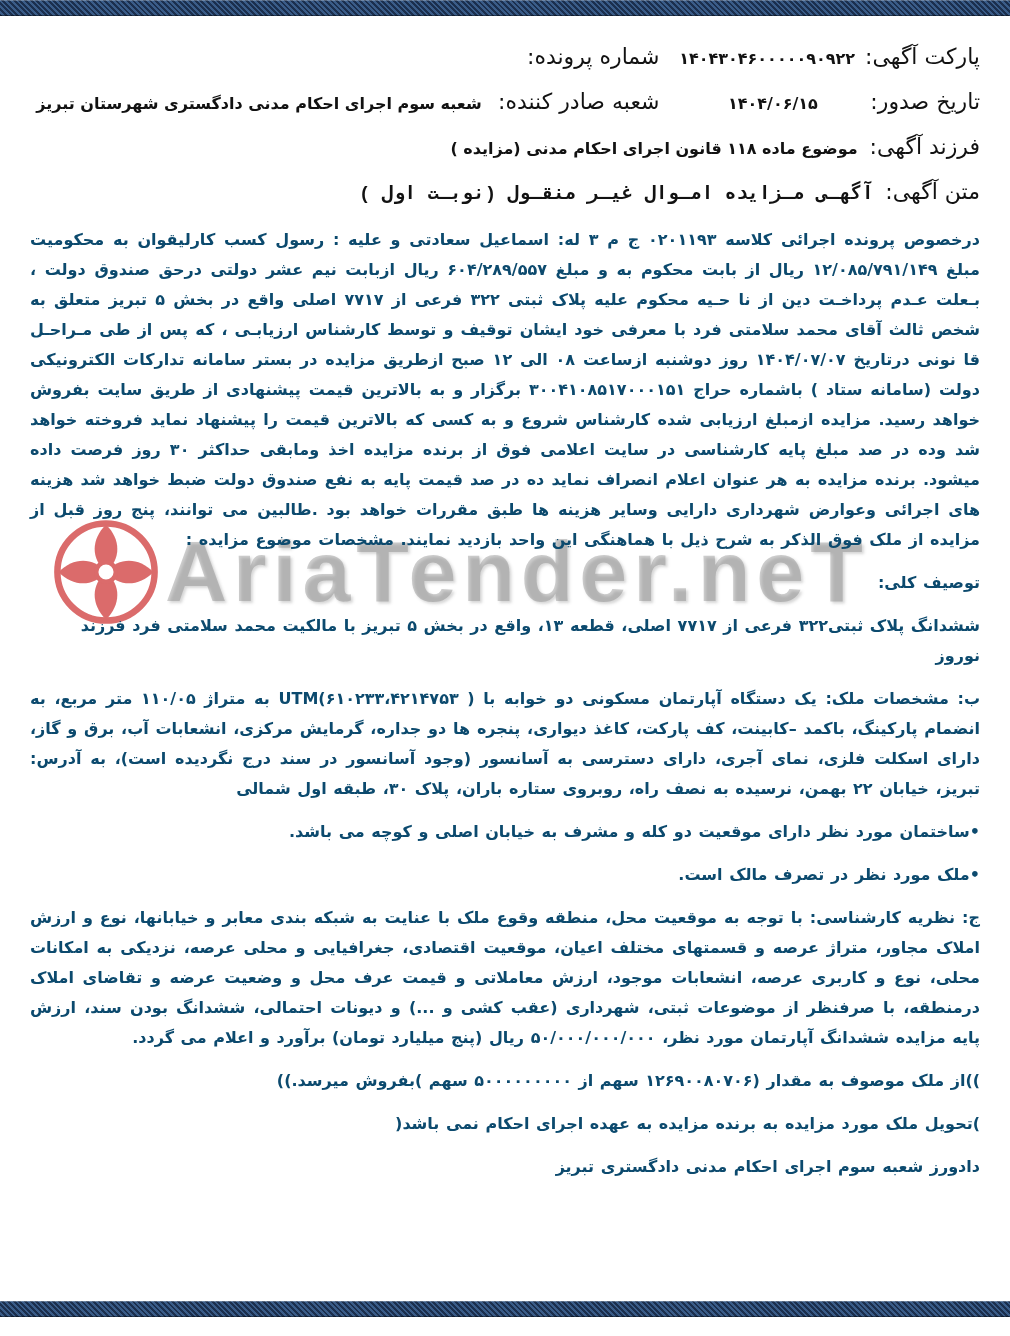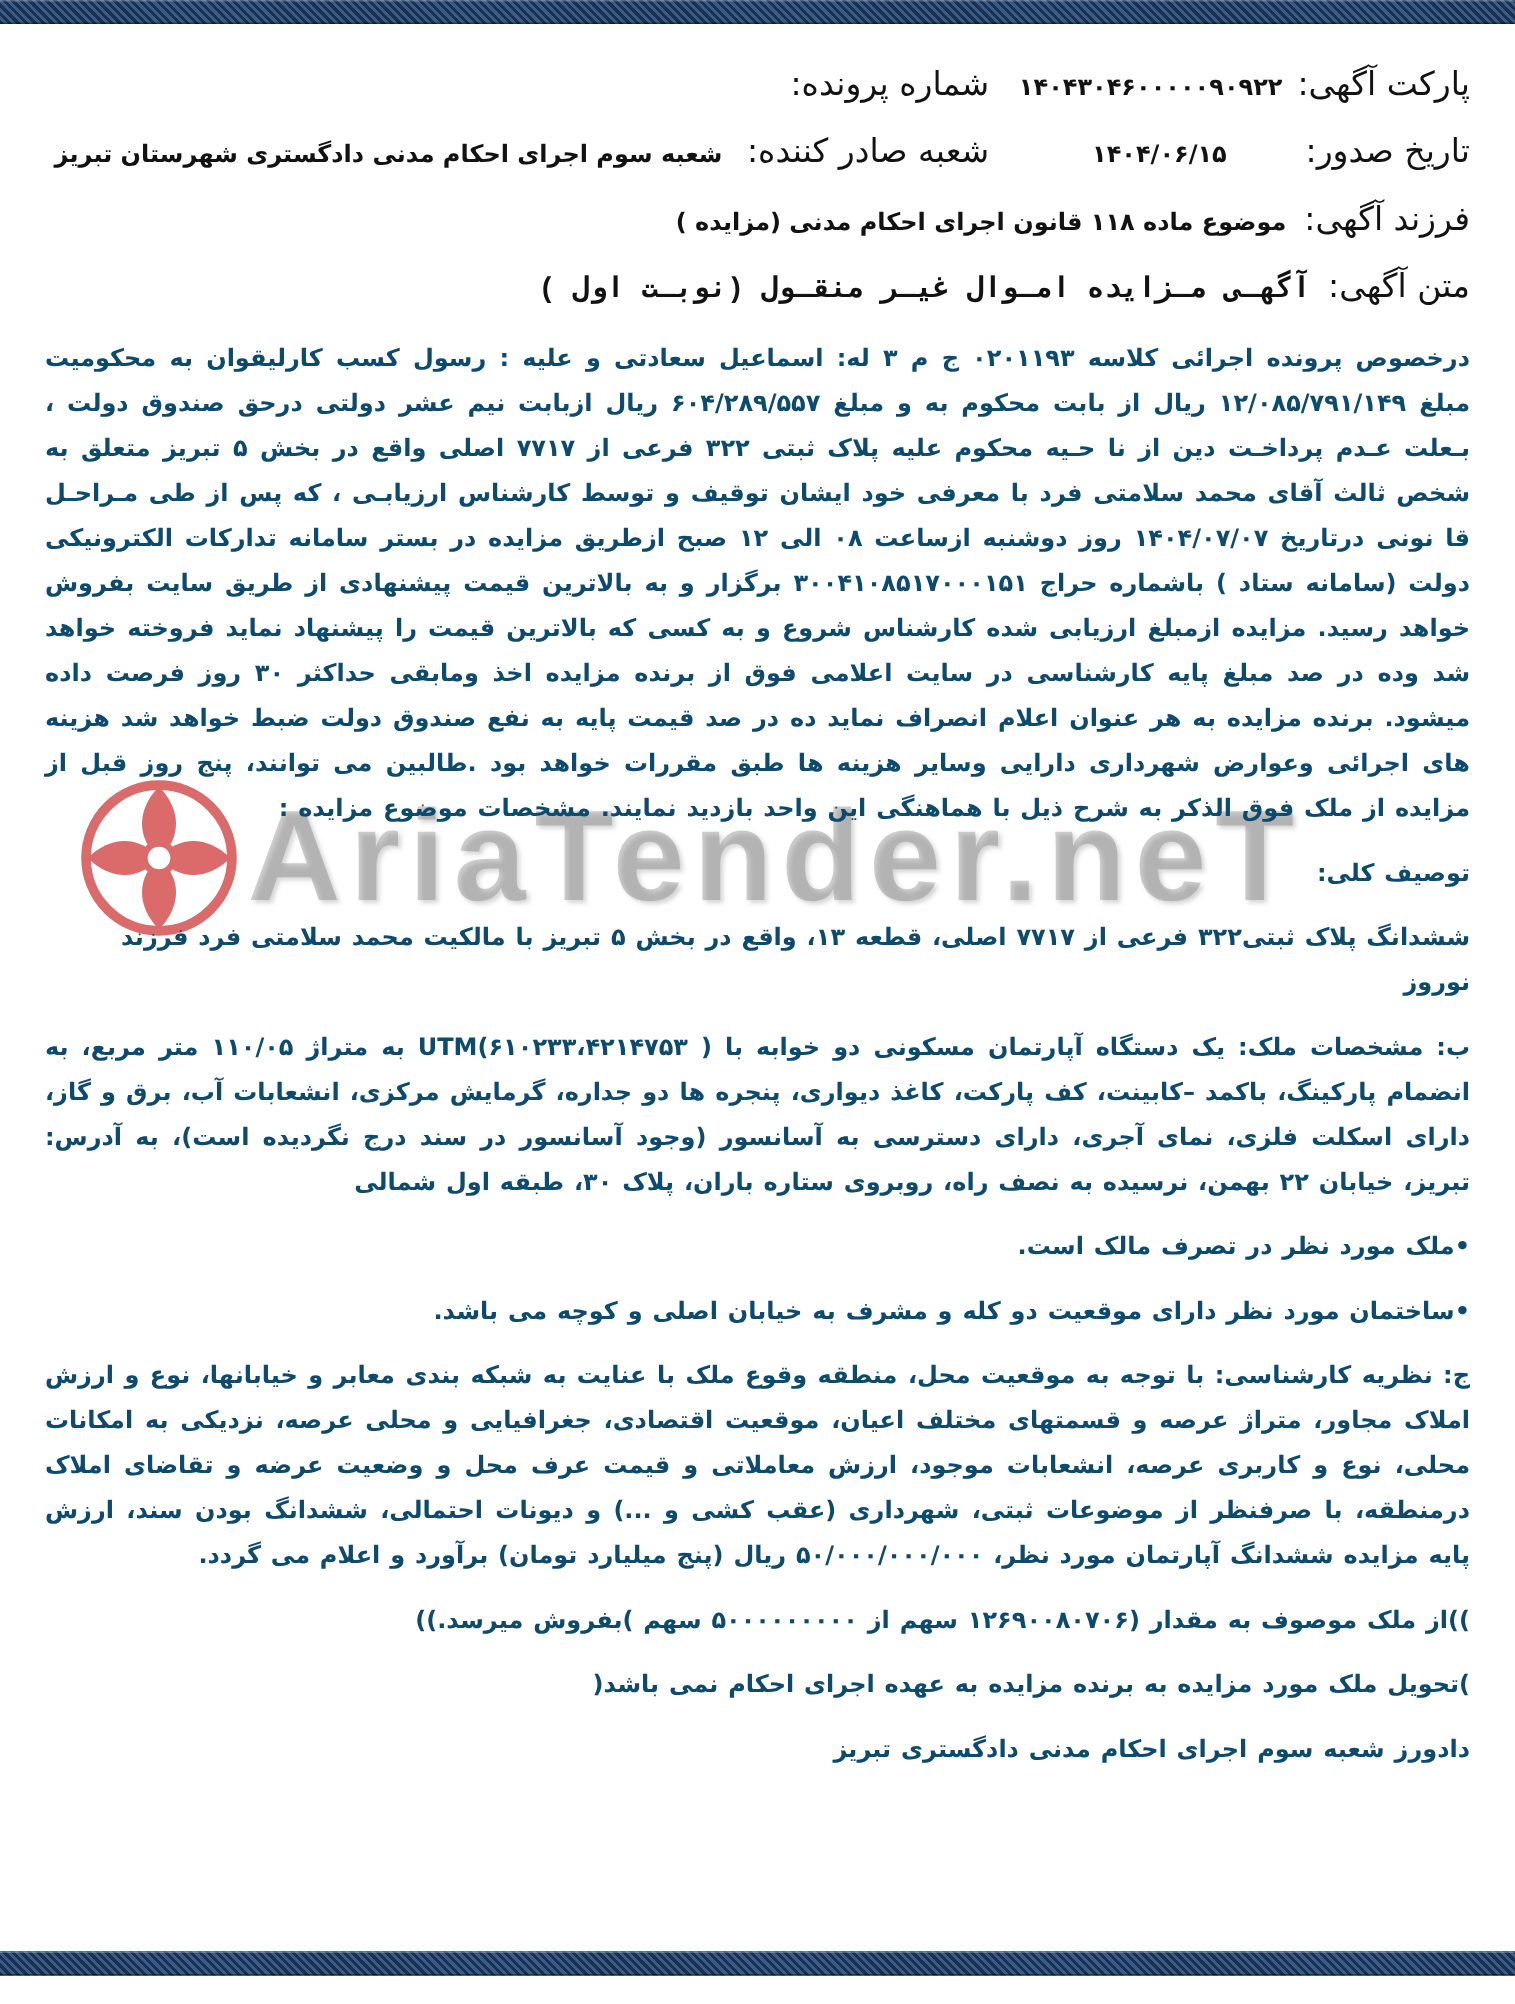--- a/index.html
+++ b/index.html
@@ -149,22 +149,22 @@
     <div class="hrow-single">
       <span class="hlabel">متن آگهی:</span>
       <span class="hvalue hvalue-inline notice-title-value">آگهـی مـزایده امـوال غیـر منقـول (نوبـت اول )</span>
     </div>
 
     <div class="doc-body">
         <p class="para para-justify">درخصوص پرونده اجرائی کلاسه ۰۲۰۱۱۹۳ ج م ۳ له: اسماعیل سعادتی و علیه : رسول کسب کارلیقوان به محکومیت مبلغ ۱۲/۰۸۵/۷۹۱/۱۴۹ ریال از بابت محکوم به و مبلغ ۶۰۴/۲۸۹/۵۵۷ ریال ازبابت نیم عشر دولتی درحق صندوق دولت ، بـعلت عـدم پرداخـت دین از نا حـیه محکوم علیه پلاک ثبتی ۳۲۲ فرعی از ۷۷۱۷ اصلی واقع در بخش ۵ تبریز متعلق به شخص ثالث آقای محمد سلامتی فرد با معرفی خود ایشان توقیف و توسط کارشناس ارزیابـی ، که پس از طی مـراحـل قا نونی درتاریخ ۱۴۰۴/۰۷/۰۷ روز دوشنبه ازساعت ۰۸ الی ۱۲ صبح ازطریق مزایده در بستر سامانه تدارکات الکترونیکی دولت (سامانه ستاد ) باشماره حراج ۳۰۰۴۱۰۸۵۱۷۰۰۰۱۵۱ برگزار و به بالاترین قیمت پیشنهادی از طریق سایت بفروش خواهد رسید. مزایده ازمبلغ ارزیابی شده کارشناس شروع و به کسی که بالاترین قیمت را پیشنهاد نماید فروخته خواهد شد وده در صد مبلغ پایه کارشناسی در سایت اعلامی فوق از برنده مزایده اخذ ومابقی حداکثر ۳۰ روز فرصت داده میشود. برنده مزایده به هر عنوان اعلام انصراف نماید ده در صد قیمت پایه به نفع صندوق دولت ضبط خواهد شد هزینه های اجرائی وعوارض شهرداری دارایی وسایر هزینه ها طبق مقررات خواهد بود .طالبین می توانند، پنج روز قبل از مزایده از ملک فوق الذکر به شرح ذیل با هماهنگی این واحد بازدید نمایند. مشخصات موضوع مزایده :</p>
         <p class="para para-right">توصیف کلی:</p>
         <p class="para para-right">ششدانگ پلاک ثبتی۳۲۲ فرعی از ۷۷۱۷ اصلی، قطعه ۱۳، واقع در بخش ۵ تبریز با مالکیت محمد سلامتی فرد فرزند نوروز</p>
         <p class="para para-justify">ب: مشخصات ملک: یک دستگاه آپارتمان مسکونی دو خوابه با ( UTM(۶۱۰۲۳۳،۴۲۱۴۷۵۳ به متراژ ۱۱۰/۰۵ متر مربع، به انضمام پارکینگ، باکمد –کابینت، کف پارکت، کاغذ دیواری، پنجره ها دو جداره، گرمایش مرکزی، انشعابات آب، برق و گاز، دارای اسکلت فلزی، نمای آجری، دارای دسترسی به آسانسور (وجود آسانسور در سند درج نگردیده است)، به آدرس: تبریز، خیابان ۲۲ بهمن، نرسیده به نصف راه، روبروی ستاره باران، پلاک ۳۰، طبقه اول شمالی</p>
+        <p class="para para-right">•ساختمان مورد نظر دارای موقعیت دو کله و مشرف به خیابان اصلی و کوچه می باشد.</p>
         <p class="para para-right">•ملک مورد نظر در تصرف مالک است.</p>
-        <p class="para para-right">•ساختمان مورد نظر دارای موقعیت دو کله و مشرف به خیابان اصلی و کوچه می باشد.</p>
         <p class="para para-justify">ج: نظریه کارشناسی: با توجه به موقعیت محل، منطقه وقوع ملک با عنایت به شبکه بندی معابر و خیابانها، نوع و ارزش املاک مجاور، متراژ عرصه و قسمتهای مختلف اعیان، موقعیت اقتصادی، جغرافیایی و محلی عرصه، نزدیکی به امکانات محلی، نوع و کاربری عرصه، انشعابات موجود، ارزش معاملاتی و قیمت عرف محل و وضعیت عرضه و تقاضای املاک درمنطقه، با صرفنظر از موضوعات ثبتی، شهرداری (عقب کشی و ...) و دیونات احتمالی، ششدانگ بودن سند، ارزش پایه مزایده ششدانگ آپارتمان مورد نظر، ۵۰/۰۰۰/۰۰۰/۰۰۰ ریال (پنج میلیارد تومان) برآورد و اعلام می گردد.</p>
         <p class="para para-right">))از ملک موصوف به مقدار  (۱۲۶۹۰۰۸۰۷۰۶ سهم از ۵۰۰۰۰۰۰۰۰۰ سهم )بفروش میرسد.))</p>
         <p class="para para-right">)تحویل ملک مورد مزایده به برنده مزایده به عهده اجرای احکام نمی باشد(</p>
         <p class="para para-right">دادورز شعبه سوم  اجرای احکام مدنی دادگستری تبریز</p>
       </div>
 
   </div>
 
   <div class="band band-bottom"></div>
 

